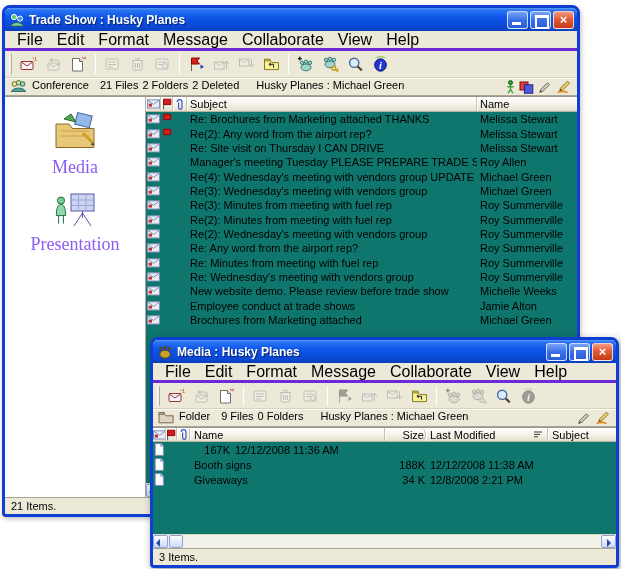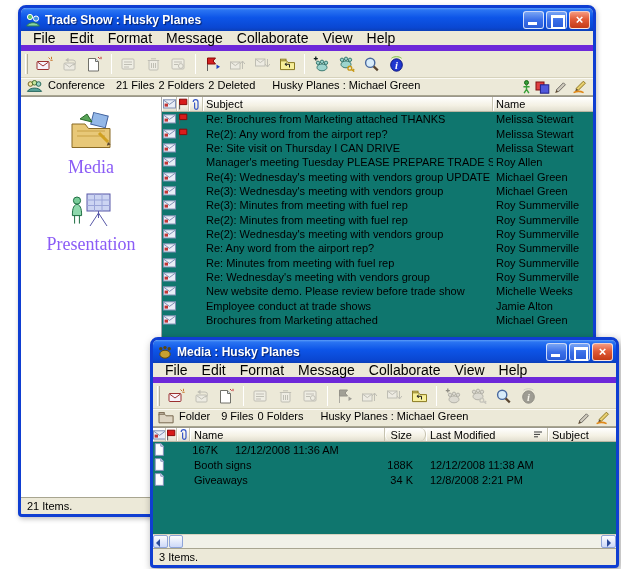--- a/index.html
+++ b/index.html
@@ -2,40 +2,40 @@
 <html><head>
 <meta charset="utf-8">
 <style>
   html,body{margin:0;padding:0;width:621px;height:569px;overflow:hidden;background:#ffffff;
     font-family:"Liberation Sans",sans-serif;-webkit-font-smoothing:none;}
   *{box-sizing:border-box;}
 
   
   .window{position:absolute;border:3px solid #0f3ed2;border-radius:8px 8px 4px 4px;
     background:#ece9d8;display:flex;flex-direction:column;}
-  #main-window{left:18px;top:5px;width:578px;height:512px;box-shadow:1px 2px 5px rgba(0,0,0,.25);}
+  #main-window{left:2px;top:5px;width:578px;height:512px;box-shadow:1px 2px 5px rgba(0,0,0,.25);}
   #media-window{left:150px;top:337px;width:469px;height:231px;box-shadow:2px 3px 9px rgba(0,0,0,.4);z-index:10;}
 
   .titlebar{height:23px;flex:0 0 23px;display:flex;align-items:center;padding:0 3px 0 4px;
     border-radius:5px 5px 0 0;
     background:linear-gradient(#5a9cf8 0%,#2a74f2 9%,#0d55e8 42%,#0a47d2 85%,#0c3fb8 100%);}
   .title-icon{width:16px;height:16px;flex:0 0 16px;margin-right:4px;}
   .title-text{color:#fff;font-weight:bold;font-size:12px;text-shadow:1px 1px 1px rgba(0,0,30,.6);
     white-space:nowrap;overflow:hidden;flex:1;}
   .tb-buttons{display:flex;gap:2px;}
   .wbtn{width:21px;height:18px;border:1px solid rgba(255,255,255,.75);border-radius:3px;position:relative;}
   .btn-min,.btn-max{background:linear-gradient(#79a5f4,#3b6fe8 50%,#2a5cd8);}
   .btn-min::after{content:"";position:absolute;left:4px;bottom:3px;width:9px;height:3px;background:#fff;}
   .btn-max::after{content:"";position:absolute;left:4px;top:3px;width:10px;height:9px;
     border:2px solid #fff;border-top-width:3px;}
   .btn-close{background:linear-gradient(#f59a80,#e25b38 45%,#c43a16);color:#fff;font-size:13px;
     font-weight:bold;text-align:center;line-height:16px;}
 
   .menubar{height:20px;flex:0 0 20px;display:flex;align-items:center;padding-left:5px;
-    background:#ece9d8;border-bottom:6px solid #6d28d9;font-size:14px;color:#000;}
+    background:#ece9d8;border-bottom:3px solid #6d28d9;font-size:16px;color:#000;}
   .menu-item{padding:2px 7px;}
 
   .toolbar{height:27px;flex:0 0 27px;display:flex;align-items:center;background:#ece9d8;
     border-bottom:1px solid #d6d2bc;padding-left:2px;}
   .grip{width:3px;height:20px;border-left:1px solid #fff;border-right:1px solid #b2ae9a;margin:0 4px 0 2px;}
   .tb-btn{width:25px;height:22px;display:flex;align-items:center;justify-content:center;border-radius:2px;}
   .tb-btn.disabled svg{filter:grayscale(1) opacity(.45);}
   .tb-sep{width:1px;height:20px;background:#b8b4a2;border-right:1px solid #fff;margin:0 4px;}
 
   .summaryrow{height:18px;flex:0 0 18px;display:flex;background:#ece9d8;
@@ -71,21 +71,21 @@
   .c-flag{width:12px;flex:0 0 12px;display:flex;justify-content:center;}
   .c-clip{width:14px;flex:0 0 14px;}
   .c-subj{width:290px;flex:0 0 290px;overflow:hidden;padding-left:3px;}
   .c-name{flex:1;overflow:hidden;padding-left:3px;}
 
   
   .mc-ic{width:13px;flex:0 0 13px;display:flex;justify-content:center;}
   .mc-flag{width:11px;flex:0 0 11px;display:flex;justify-content:center;}
   .mc-clip{width:13px;flex:0 0 13px;display:flex;justify-content:center;padding:0;}
   .mc-name{width:195px;flex:0 0 195px;overflow:hidden;padding-left:4px;}
-  .mc-size{width:41px;flex:0 0 41px;text-align:right;justify-content:flex-end;padding-right:13px;border-radius:6px;}
+  .mc-size{width:41px;flex:0 0 41px;text-align:right;justify-content:flex-end;padding-right:1px;border-radius:6px;}
   .mc-mod{width:122px;flex:0 0 122px;overflow:hidden;padding-left:4px;}
   .mc-subj{flex:1;overflow:hidden;padding-left:4px;}
   .sort-ic{margin-left:auto;display:flex;}
 
   
   .hscroll{flex:0 0 14px;height:14px;display:flex;align-items:center;background:#f1f1e8;
     border-top:1px solid #d8d4c0;}
   .sc-btn{width:15px;height:13px;flex:0 0 15px;border:1px solid #8ea4d8;border-radius:2px;
     background:linear-gradient(#fdfdfe,#cdd9f8);position:relative;}
   .sc-thumb{width:22px;height:13px;flex:0 0 22px;border:1px solid #8ea4d8;border-radius:2px;

